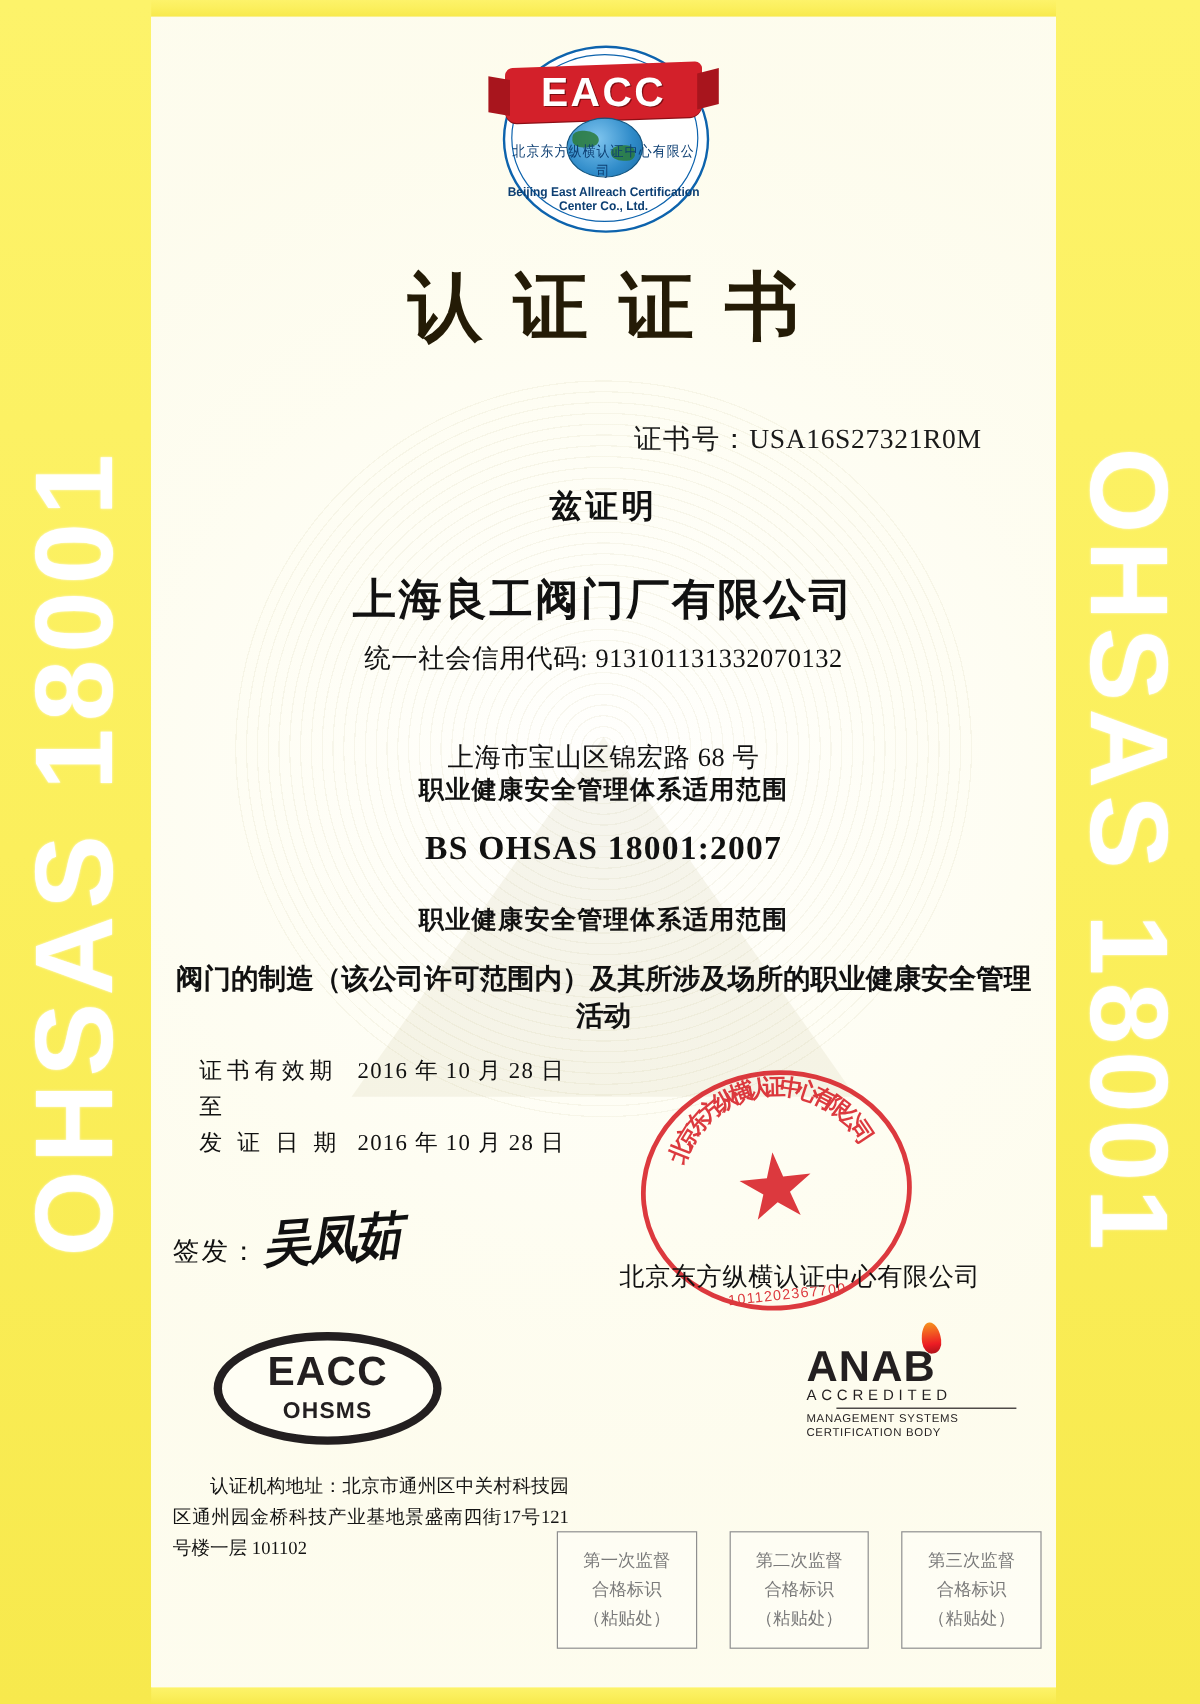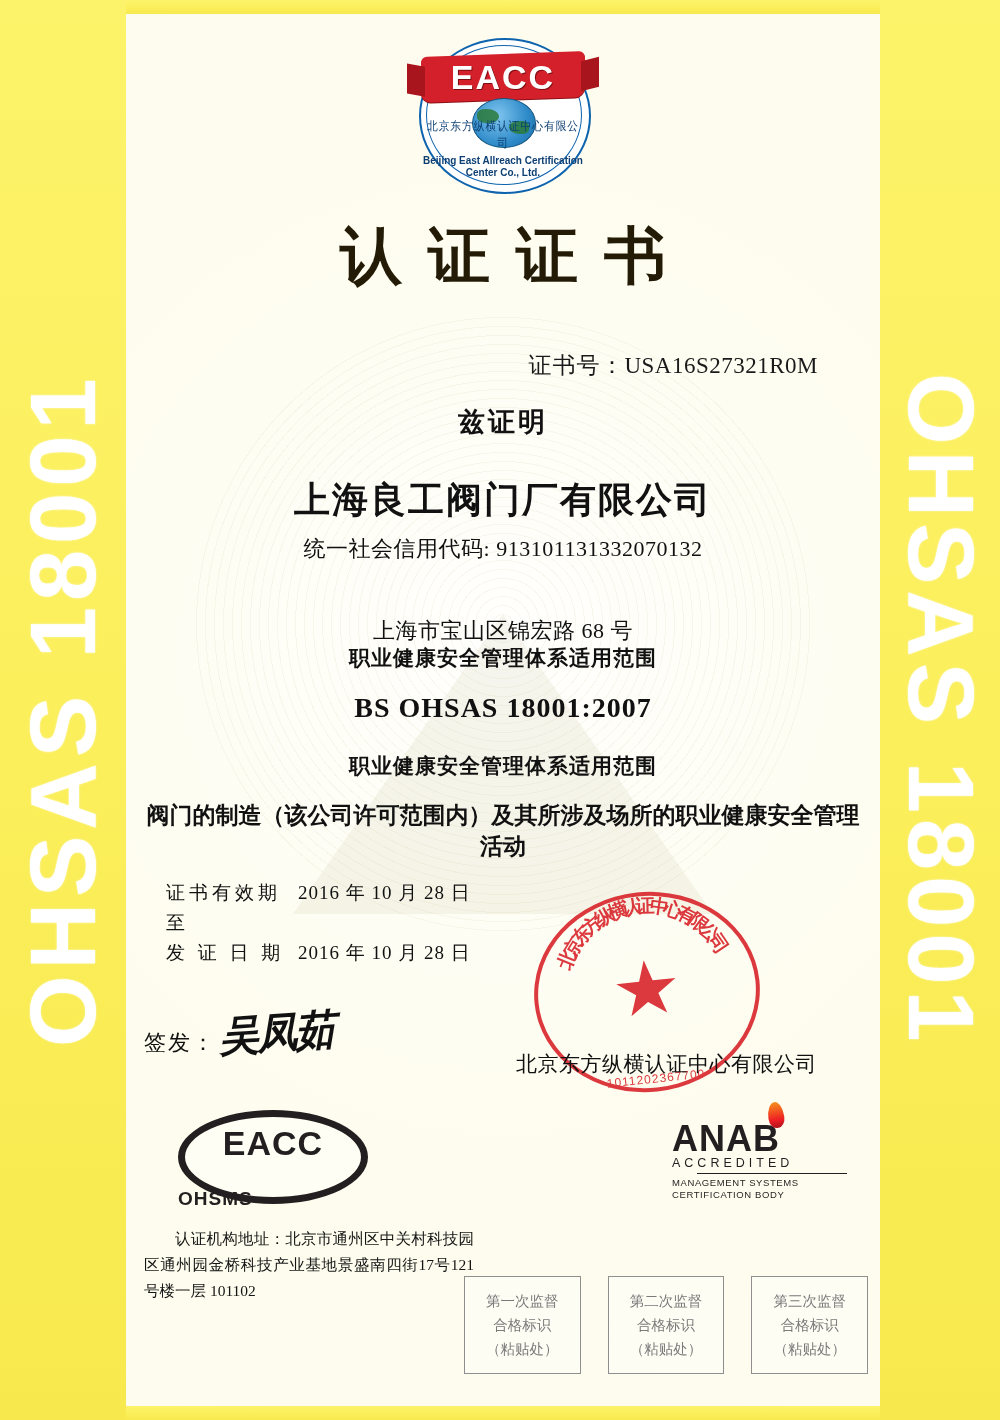--- a/index.html
+++ b/index.html
@@ -354,27 +354,26 @@
     font-family: "Liberation Sans", sans-serif;
     font-weight: bold;
     font-size: 34px;
     color: #231f20;
     letter-spacing: 1px;
   }
   .eacc-mark .txt2 {
     position: absolute;
     left: 0; right: 0;
     top: 56px;
-    text-align: left;
+    text-align: center;
     font-family: "Liberation Sans", sans-serif;
     font-weight: bold;
     font-size: 19px;
     color: #231f20;
     letter-spacing: 1px;
-    margin-top: 22px;
   }
 
   
   .anab {
     position: absolute;
     left: 546px;
     top: 1104px;
     width: 200px;
     text-align: left;
   }

